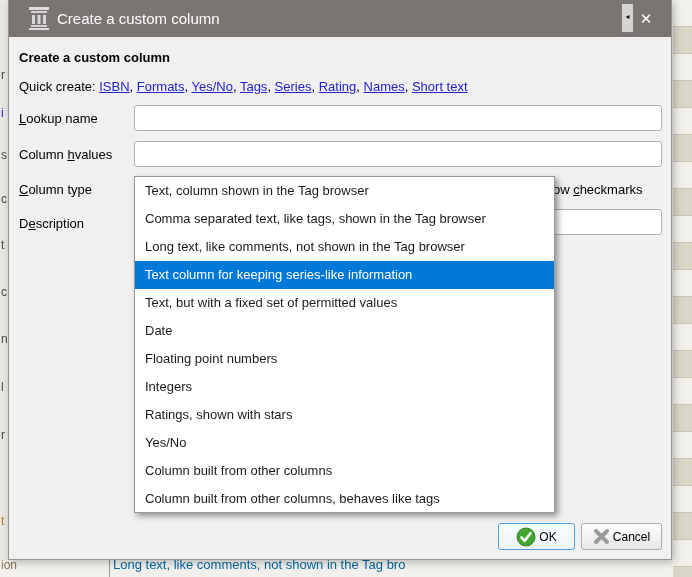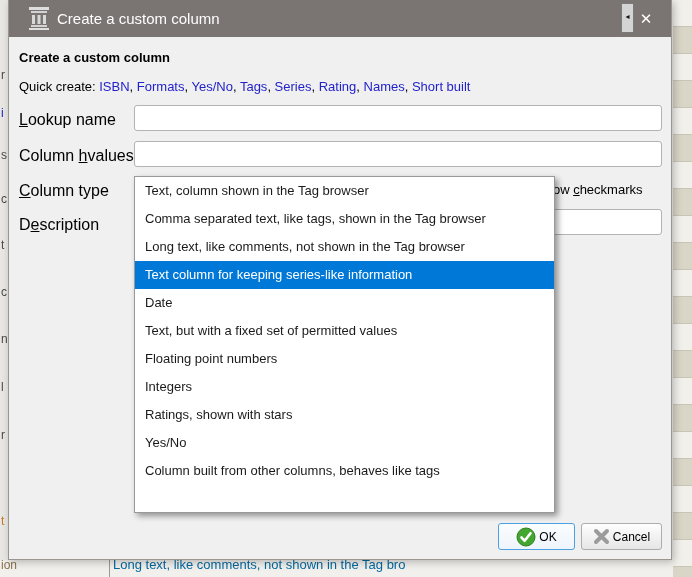--- a/index.html
+++ b/index.html
@@ -26,23 +26,23 @@
   .titlebar{position:absolute;left:0;top:0;width:100%;height:37px;background:var(--c-titlebar,#7a7472);}
   .titlebar .app-icon{position:absolute;left:20px;top:7px;width:20px;height:23px;}
   .titlebar .title{position:absolute;left:48px;top:0;line-height:37px;color:#ffffff;font-size:15px;white-space:nowrap;}
   .titlebar .close{position:absolute;right:8px;top:0;width:34px;height:37px;text-align:center;line-height:37px;
     color:#ffffff;font-size:15px;cursor:default;}
   .titlebar .artifact{position:absolute;left:612px;top:3px;width:13px;height:30px;background:#d4d4d4;
     border:1px solid #7a7a7a;box-sizing:border-box;text-align:center;line-height:26px;font-size:8px;color:#111;}
 
   .heading{position:absolute;left:10px;top:50px;font-size:13px;font-weight:bold;color:#000;}
   .quickrow{position:absolute;left:10px;top:79px;font-size:13px;color:#000;white-space:nowrap;}
-  .quickrow a{color:var(--c-link,#2222cc);cursor:pointer;}
+  .quickrow a{color:var(--c-link,#2222cc);text-decoration:underline;cursor:pointer;}
 
-  .f-label{position:absolute;left:10px;font-size:16px;color:#000;white-space:nowrap;}
+  .f-label{position:absolute;left:10px;font-size:13px;color:#000;white-space:nowrap;}
   .f-label .mn{text-decoration:underline;}
   .txt-input{position:absolute;left:125px;width:528px;height:26px;box-sizing:border-box;
     border:1px solid var(--c-input-border,#b3b3b3);border-radius:3px;background:#ffffff;
     font-family:"Liberation Sans",sans-serif;font-size:13px;padding:0 6px;outline:none;}
 
   .chk-box{position:absolute;left:508px;top:184px;width:13px;height:13px;background:#fff;border:1px solid #8a8a8a;box-sizing:border-box;}
   .chk-label{position:absolute;left:528px;top:182px;font-size:13px;color:#000;white-space:nowrap;}
   .chk-label .mn{text-decoration:underline;}
 
   
@@ -97,21 +97,21 @@
       </svg>
       <span class="title">Create a custom column</span>
       <span class="artifact">◂</span>
       <span class="close">✕</span>
     </div>
 
     <div class="heading">Create a custom column</div>
 
     <div class="quickrow">
       <span>Quick create:</span>
-      <a>ISBN</a><span class="sep">, </span><a>Formats</a><span class="sep">, </span><a>Yes/No</a><span class="sep">, </span><a>Tags</a><span class="sep">, </span><a>Series</a><span class="sep">, </span><a>Rating</a><span class="sep">, </span><a>Names</a><span class="sep">, </span><a>Short built</a>
+      <a>ISBN</a><span class="sep">, </span><a>Formats</a><span class="sep">, </span><a>Yes/No</a><span class="sep">, </span><a>Tags</a><span class="sep">, </span><a>Series</a><span class="sep">, </span><a>Rating</a><span class="sep">, </span><a>Names</a><span class="sep">, </span><a>Short text</a>
     </div>
 
     <div class="f-label" style="top:111px"><span></span><span class="mn">L</span><span>ookup name</span></div>
     <input class="txt-input" style="top: 105px;" value="">
 
     <div class="f-label" style="top:147px"><span>Column </span><span class="mn">h</span><span>values</span></div>
     <input class="txt-input" style="top: 141px;" value="">
 
     <div class="f-label" style="top:182px"><span></span><span class="mn">C</span><span>olumn type</span></div>
 
@@ -119,26 +119,27 @@
     <div class="chk-label"><span>Show </span><span class="mn">c</span><span>heckmarks</span></div>
 
     <div class="f-label" style="top:216px"><span>D</span><span class="mn">e</span><span>scription</span></div>
     <input class="txt-input" style="top: 209px;" value="">
 
     <div class="popup" id="type-popup">
       <div class="item">Text, column shown in the Tag browser</div>
       <div class="item">Comma separated text, like tags, shown in the Tag browser</div>
       <div class="item">Long text, like comments, not shown in the Tag browser</div>
       <div class="item selected">Text column for keeping series-like information</div>
+      <div class="item">Text, but with a fixed set of permitted values</div>
       <div class="item">Date</div>
-      <div class="item">Text, but with a fixed set of permitted values</div>
       <div class="item">Floating point numbers</div>
       <div class="item">Integers</div>
       <div class="item">Ratings, shown with stars</div>
       <div class="item">Yes/No</div>
+      <div class="item">Column built from other columns</div>
       <div class="item">Column built from other columns, behaves like tags</div>
     </div>
 
     <div class="btn btn-ok">
       <svg width="20" height="20" viewBox="0 0 20 20">
         <circle cx="10" cy="10" r="9" fill="#43a62e" stroke="#2f7d1f" stroke-width="1"></circle>
         <path d="M5.5 10.5 L8.7 13.8 L14.5 6.2" fill="none" stroke="#ffffff" stroke-width="2.6" stroke-linecap="round" stroke-linejoin="round"></path>
       </svg>
       <span>OK</span>
     </div>

